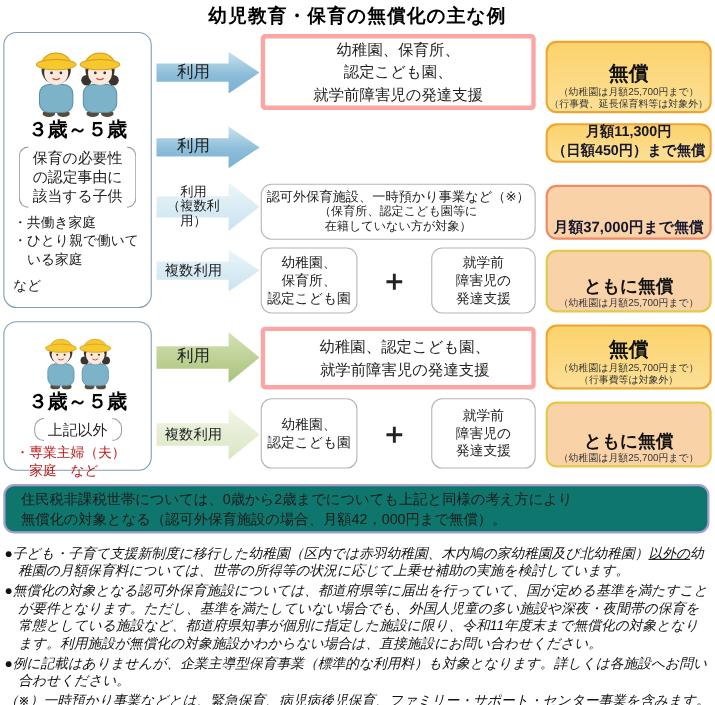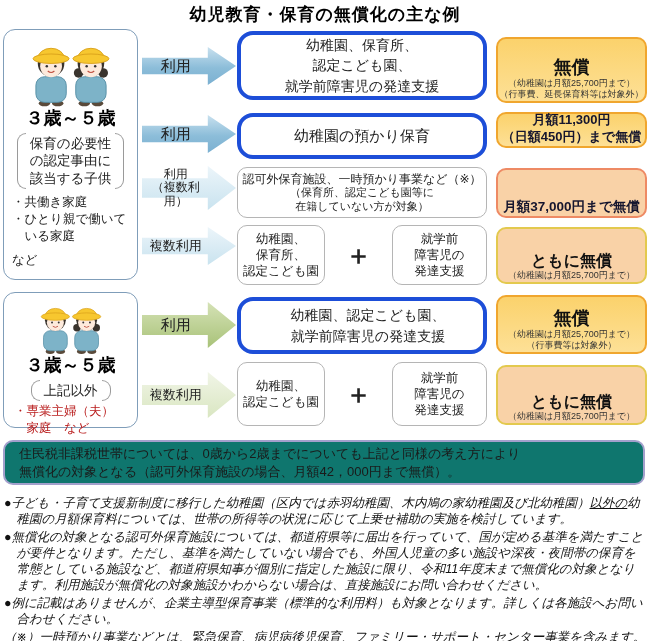--- a/index.html
+++ b/index.html
@@ -36,21 +36,21 @@
   .a-lblue .shape{background:linear-gradient(180deg,#ecf5fa 0%,#c9e3ef 100%);}
   .a-green .shape{background:linear-gradient(180deg,#d5e2b6 0%,#a8c278 100%);}
   .a-lgreen .shape{background:linear-gradient(180deg,#f1f5e7 0%,#d9e6c1 100%);}
   #ar1{top:47px;height:38px;} #ar2{top:115px;height:38px;}
   #ar3{top:166px;height:44px;} #ar4{top:227px;height:38px;}
   #ar5{top:302px;height:46px;} #ar6{top:372px;height:46px;}
 
   
   .midbox{left:237px;width:250px;background:#fff;box-sizing:border-box;display:flex;flex-direction:column;
     align-items:center;justify-content:center;text-align:center;color:#222;}
-  .thick{border:4px solid #1d4ed8;border-radius:16px;}
+  .thick{border:4px solid #fca5a5;border-radius:4px;}
   .thin{border:1.5px solid #b5b5b5;border-radius:10px;}
   #m1{top:31px;height:69px;font-size:14px;line-height:1.45;}
   #m2{top:113px;height:46px;font-size:15px;}
   #m3{top:167px;height:51px;}
   #m3 .main{font-size:12px;line-height:1.2;}
   #m3 .sub{font-size:11px;line-height:1.25;}
   #m5{top:297px;height:57px;font-size:14px;line-height:1.5;padding-left:12px;}
   .plusrow{left:237px;width:250px;display:flex;align-items:center;justify-content:space-between;}
   #m4{top:225px;height:60px;} #m6{top:362px;height:64px;}
   .minibox{background:#fff;box-sizing:border-box;display:flex;align-items:center;justify-content:center;
@@ -142,21 +142,20 @@
   <div class="abs rightbox gold" id="r1">
     <div class="rtitle">無償</div>
     <div class="rsub pre">（幼稚園は月額25,700円まで）
 （行事費、延長保育料等は対象外）</div>
   </div>
 
   <div class="abs arrow a-blue" id="ar2">
     <div class="shape"></div>
     <div class="lbl">利用</div>
   </div>
-  <div class="abs midbox thick" id="m2">幼稚園の預かり保育</div>
   <div class="abs rightbox gold" id="r2">
     <div class="rbold pre">月額11,300円
 （日額450円）まで無償</div>
   </div>
 
   <div class="abs arrow a-lblue" id="ar3">
     <div class="shape"></div>
     <div class="lbl lbl-sm pre">利用
 （複数利用）</div>
   </div>

